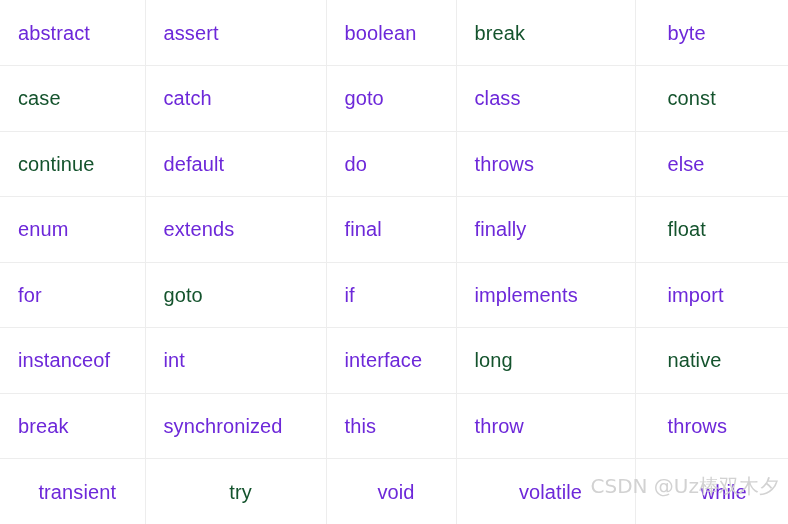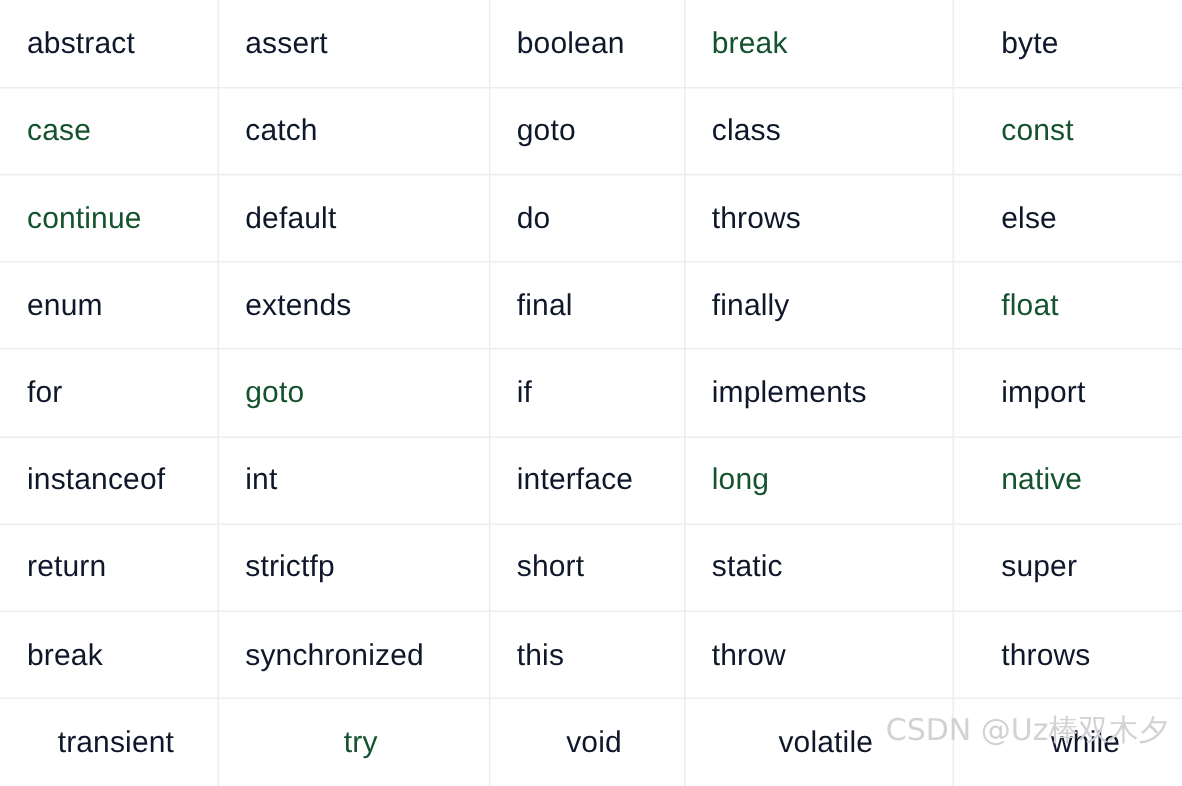--- a/index.html
+++ b/index.html
@@ -38,21 +38,21 @@
     letter-spacing: 0.1px;
   }
   #keyword-table td:last-child {
     border-right: none;
     padding-left: 32px;
   }
   #keyword-table tr:last-child td {
     border-bottom: none;
     text-align: center;
   }
-  .kw-blue  { color: #0f172a; }
+  .kw-blue  { color: #6d28d9; }
   .kw-dark  { color: #14532d; }
 
   .col-0 { width: 145px; }
   .col-1 { width: 181px; }
   .col-2 { width: 130px; }
   .col-3 { width: 179px; }
   .col-4 { width: 153px; }
 
   #watermark {
     position: absolute;
@@ -115,27 +115,20 @@
         <td class="kw-blue">import</td>
       </tr>
       <tr>
         <td class="kw-blue">instanceof</td>
         <td class="kw-blue">int</td>
         <td class="kw-blue">interface</td>
         <td class="kw-dark">long</td>
         <td class="kw-dark">native</td>
       </tr>
       <tr>
-        <td class="kw-blue">return</td>
-        <td class="kw-blue">strictfp</td>
-        <td class="kw-blue">short</td>
-        <td class="kw-blue">static</td>
-        <td class="kw-blue">super</td>
-      </tr>
-      <tr>
         <td class="kw-blue">break</td>
         <td class="kw-blue">synchronized</td>
         <td class="kw-blue">this</td>
         <td class="kw-blue">throw</td>
         <td class="kw-blue">throws</td>
       </tr>
       <tr>
         <td class="kw-blue">transient</td>
         <td class="kw-dark">try</td>
         <td class="kw-blue">void</td>

